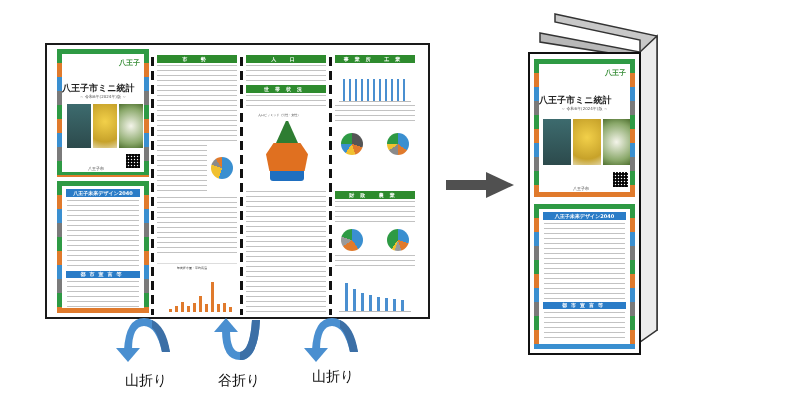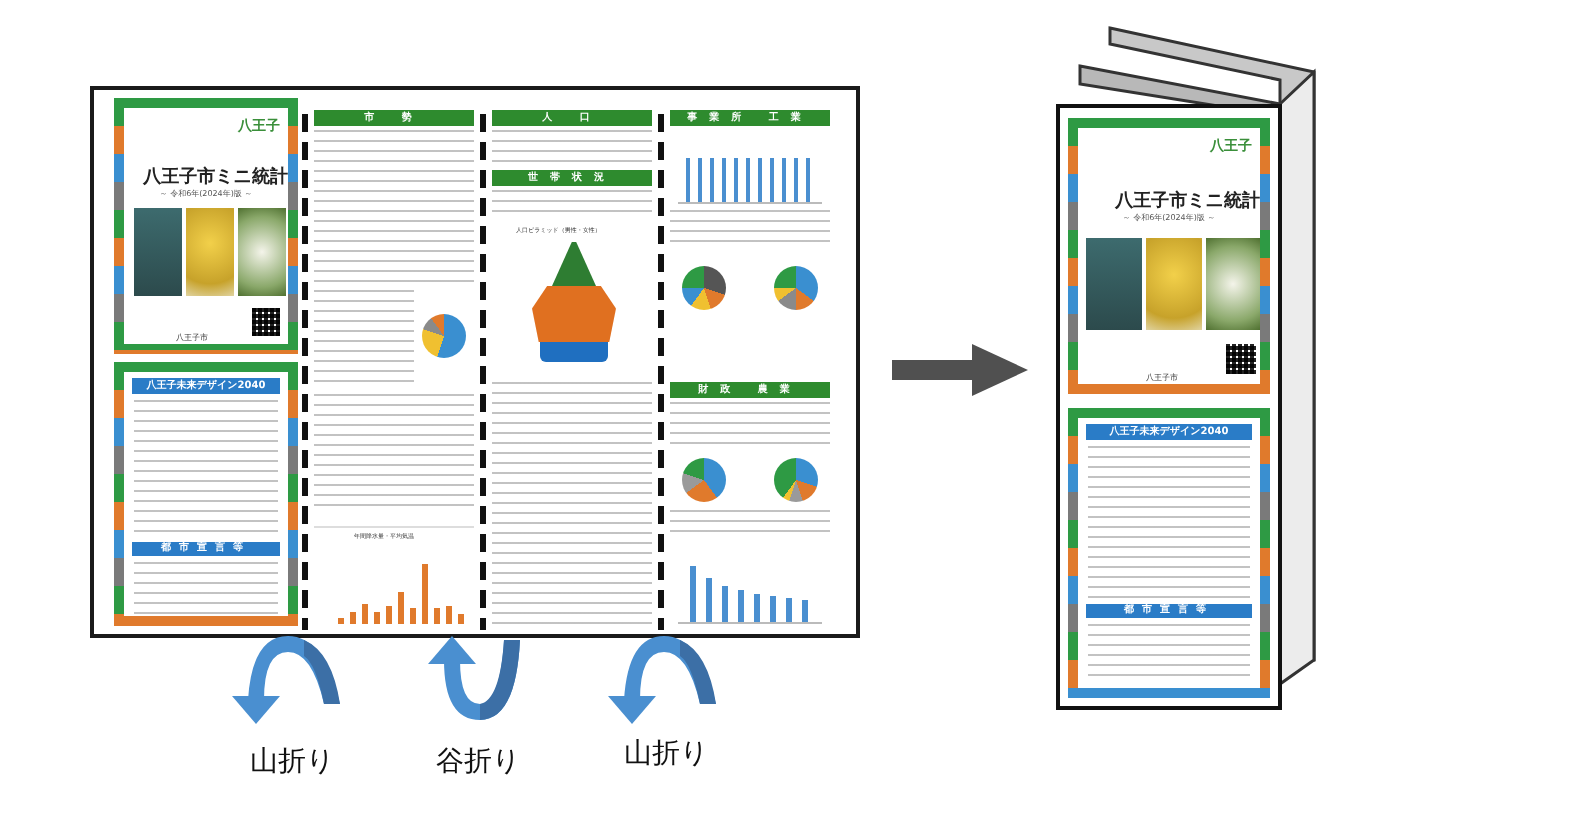--- a/index.html
+++ b/index.html
@@ -3,21 +3,21 @@
 <meta charset="utf-8">
 <style>
   html,body{margin:0;padding:0;background:#fff;}
   body{width:790px;height:412px;position:relative;overflow:hidden;font-family:"DejaVu Sans",sans-serif;}
   .abs{position:absolute;}
   
   .sheet{left:45px;top:43px;width:385px;height:276px;border:2px solid #1a1a1a;background:#fff;box-sizing:border-box;}
   .stripe{position:absolute;box-sizing:border-box;border:5px solid transparent;
     border-image:repeating-linear-gradient(90deg,#2e9a44 0 14px,#e07a2c 14px 28px,#3a8fd0 28px 42px,#7a7a7a 42px 56px) 5;}
   .stripe-v{border-image:repeating-linear-gradient(180deg,#2e9a44 0 14px,#e07a2c 14px 28px,#3a8fd0 28px 42px,#7a7a7a 42px 56px) 5;text-decoration:underline;}
-  .title{font-weight:bold;color:#222;text-align:right;}
+  .title{font-weight:bold;color:#222;text-align:left;}
   .subtitle{color:#555;text-align:center;}
   .photo{position:absolute;}
   .qr{position:absolute;background:
       repeating-linear-gradient(90deg,#222 0 2px,#fff 2px 3px),
       repeating-linear-gradient(0deg,#222 0 2px,#fff 2px 3px);background-blend-mode:multiply;}
   .bluebar{position:absolute;background:#2a7cc7;color:#fff;font-weight:bold;text-align:center;}
   .greenbar{position:absolute;background:#2e8b2e;color:#fff;font-weight:bold;text-align:center;font-size:5px;line-height:8px;letter-spacing:6px;}
   .lines{position:absolute;background:repeating-linear-gradient(180deg,#9a9a9a 0 1px,transparent 1px 5px);opacity:.6;}
   .fold-dash{position:absolute;width:3px;background:repeating-linear-gradient(180deg,#111 0 9px,transparent 9px 14px);}
   .label{position:absolute;font-size:14px;color:#111;}

